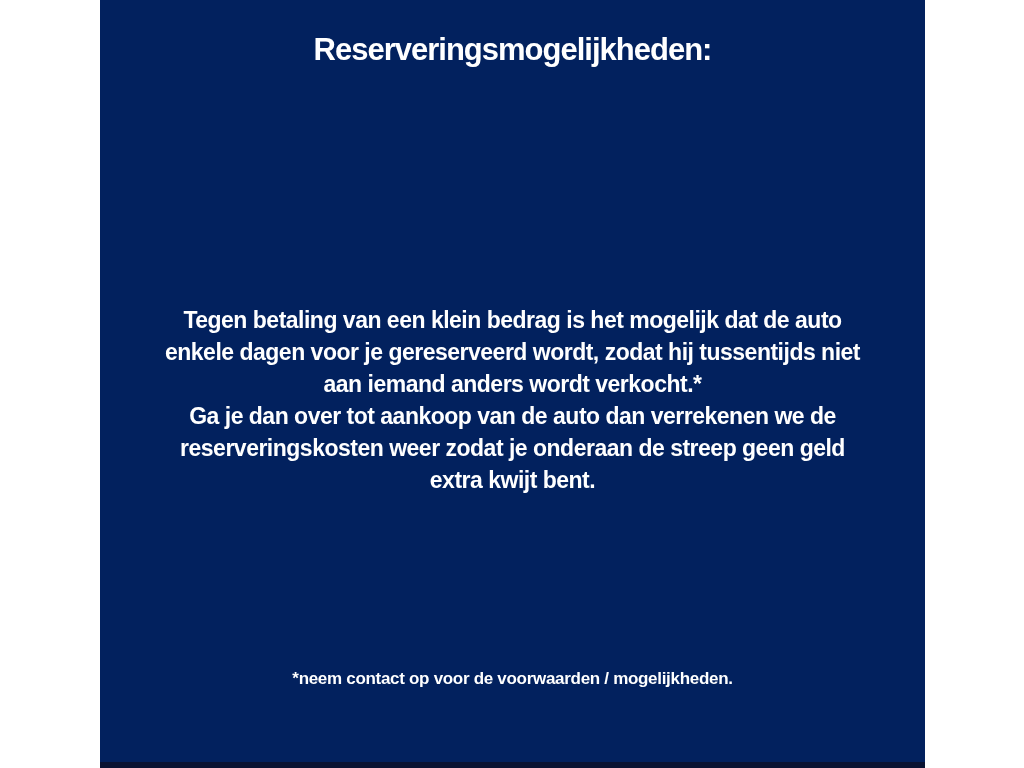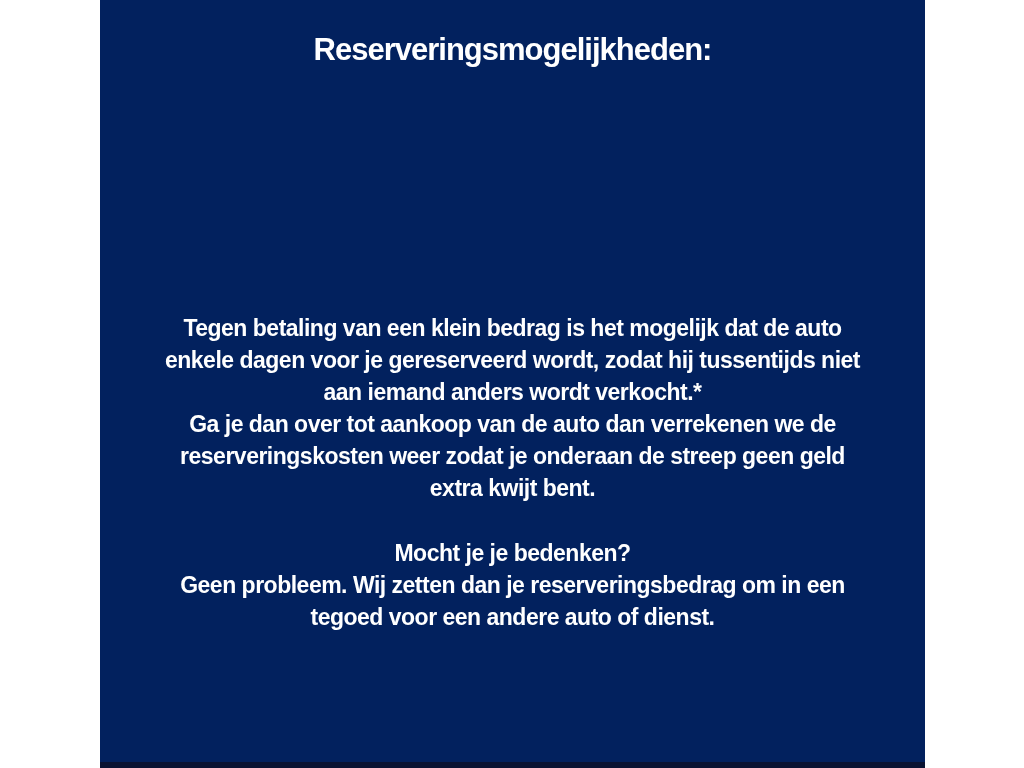--- a/index.html
+++ b/index.html
@@ -37,21 +37,21 @@
     width: 100%;
     text-align: center;
     color: #ffffff;
     font-size: 23px;
     font-weight: bold;
     letter-spacing: -0.5px;
     line-height: 32px;
     white-space: pre-line;
   }
   .para-1 { top: 117px; }
-  .para-2 { top: 312px; }
+  .para-2 { top: 304px; }
   .para-3 { top: 537px; }
   .footnote {
     position: absolute;
     top: 668px; left: 0;
     width: 100%;
     text-align: center;
     color: #ffffff;
     font-size: 17px;
     font-weight: bold;
     letter-spacing: -0.3px;
@@ -72,20 +72,18 @@
     <h1 class="title">Reserveringsmogelijkheden:</h1>
 
 
     <div class="para para-2">Tegen betaling van een klein bedrag is het mogelijk dat de auto
 enkele dagen voor je gereserveerd wordt, zodat hij tussentijds niet
 aan iemand anders wordt verkocht.*
 Ga je dan over tot aankoop van de auto dan verrekenen we de
 reserveringskosten weer zodat je onderaan de streep geen geld
 extra kwijt bent.</div>
 
-    <div class="para para-3">Mocht je je bedenken?
-Geen probleem. Wij zetten dan je reserveringsbedrag om in een
-tegoed voor een andere auto of dienst.</div>
 
+    <div class="footnote">*neem contact op voor de voorwaarden / mogelijkheden.</div>
 
     <div class="bottom-strip"></div>
   </div>
 </div>
 
 </body></html>

